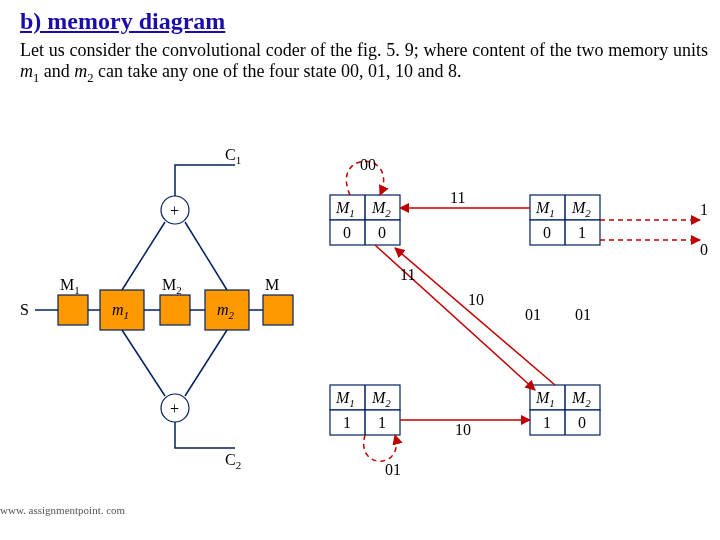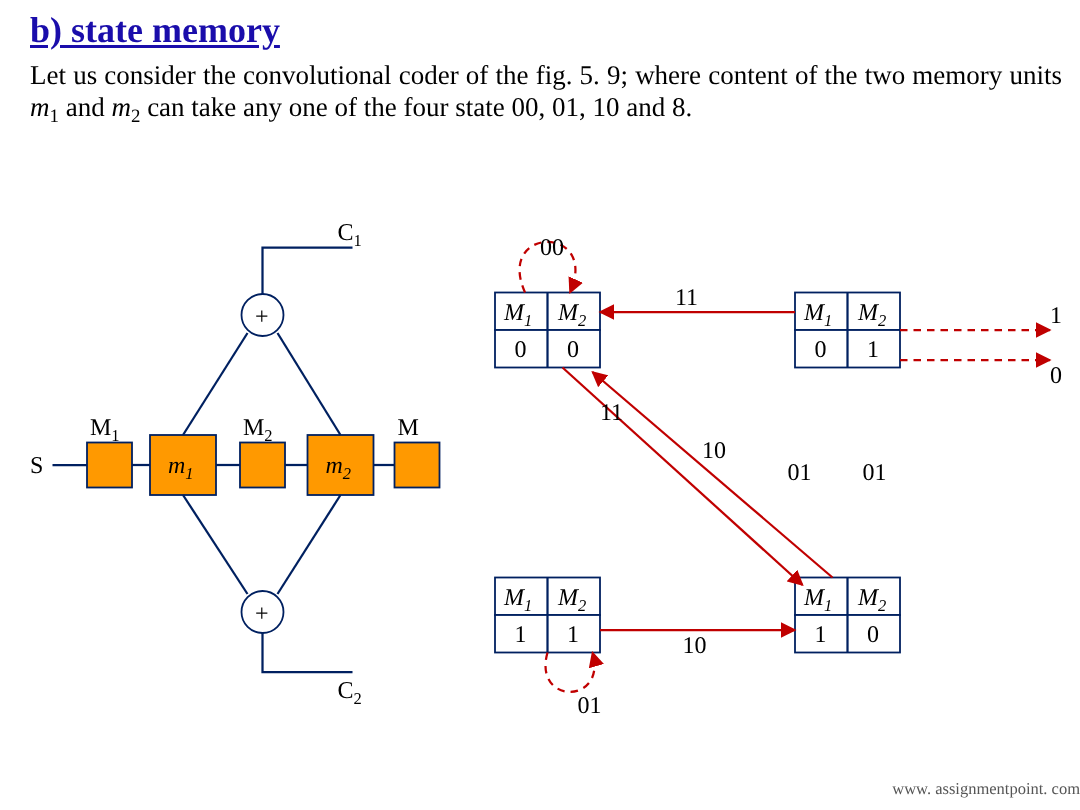--- a/index.html
+++ b/index.html
@@ -24,41 +24,41 @@
     left: 20px;
     right: 12px;
     top: 40px;
     font-size: 18px;
     color: #000;
     text-align: justify;
   }
   sub { font-size: 0.7em; }
   .footer {
     position: absolute;
-    bottom: 8px;
+    bottom: 24px;
     width: 100%;
-    text-align: right;
+    text-align: left;
     font-size: 11px;
     color: #555;
   }
   svg { position: absolute; left: 0; top: 0; }
 
   .box { fill: #ff9900; stroke: #002060; stroke-width: 1.2; }
   .statebox { fill: #fff; stroke: #002060; stroke-width: 1.2; }
   .adder { fill: #fff; stroke: #002060; stroke-width: 1.2; }
   .wire { fill: none; stroke: #002060; stroke-width: 1.5; }
   .redsolid { fill: none; stroke: #c00000; stroke-width: 1.5; marker-end: url(#arr-red); }
   .reddash { fill: none; stroke: #c00000; stroke-width: 1.5; stroke-dasharray: 5 4; marker-end: url(#arr-red); }
   .lbl { font-family: "Times New Roman", serif; font-size: 16px; fill: #000; }
   .lblit { font-style: italic; }
 </style>
 </head>
 <body>
 
-<div class="heading">b) state memory</div>
+<div class="heading">b) memory diagram</div>
 
 <div class="bodytext">
   <span>Let us consider the convolutional coder of the fig. 5. 9; where content of the two memory units </span><span class="lblit">m</span><sub>1</sub><span> and </span><span class="lblit">m</span><sub>2</sub><span> can take any one of the four state 00, 01, 10 and 8.</span>
 </div>
 
 <svg width="720" height="540">
   <defs>
     <marker id="arr-blue" viewBox="0 0 10 10" refX="9" refY="5" markerWidth="7" markerHeight="7" orient="auto-start-reverse">
       <path d="M0,0 L10,5 L0,10 z" fill="#002060"></path>
     </marker>

